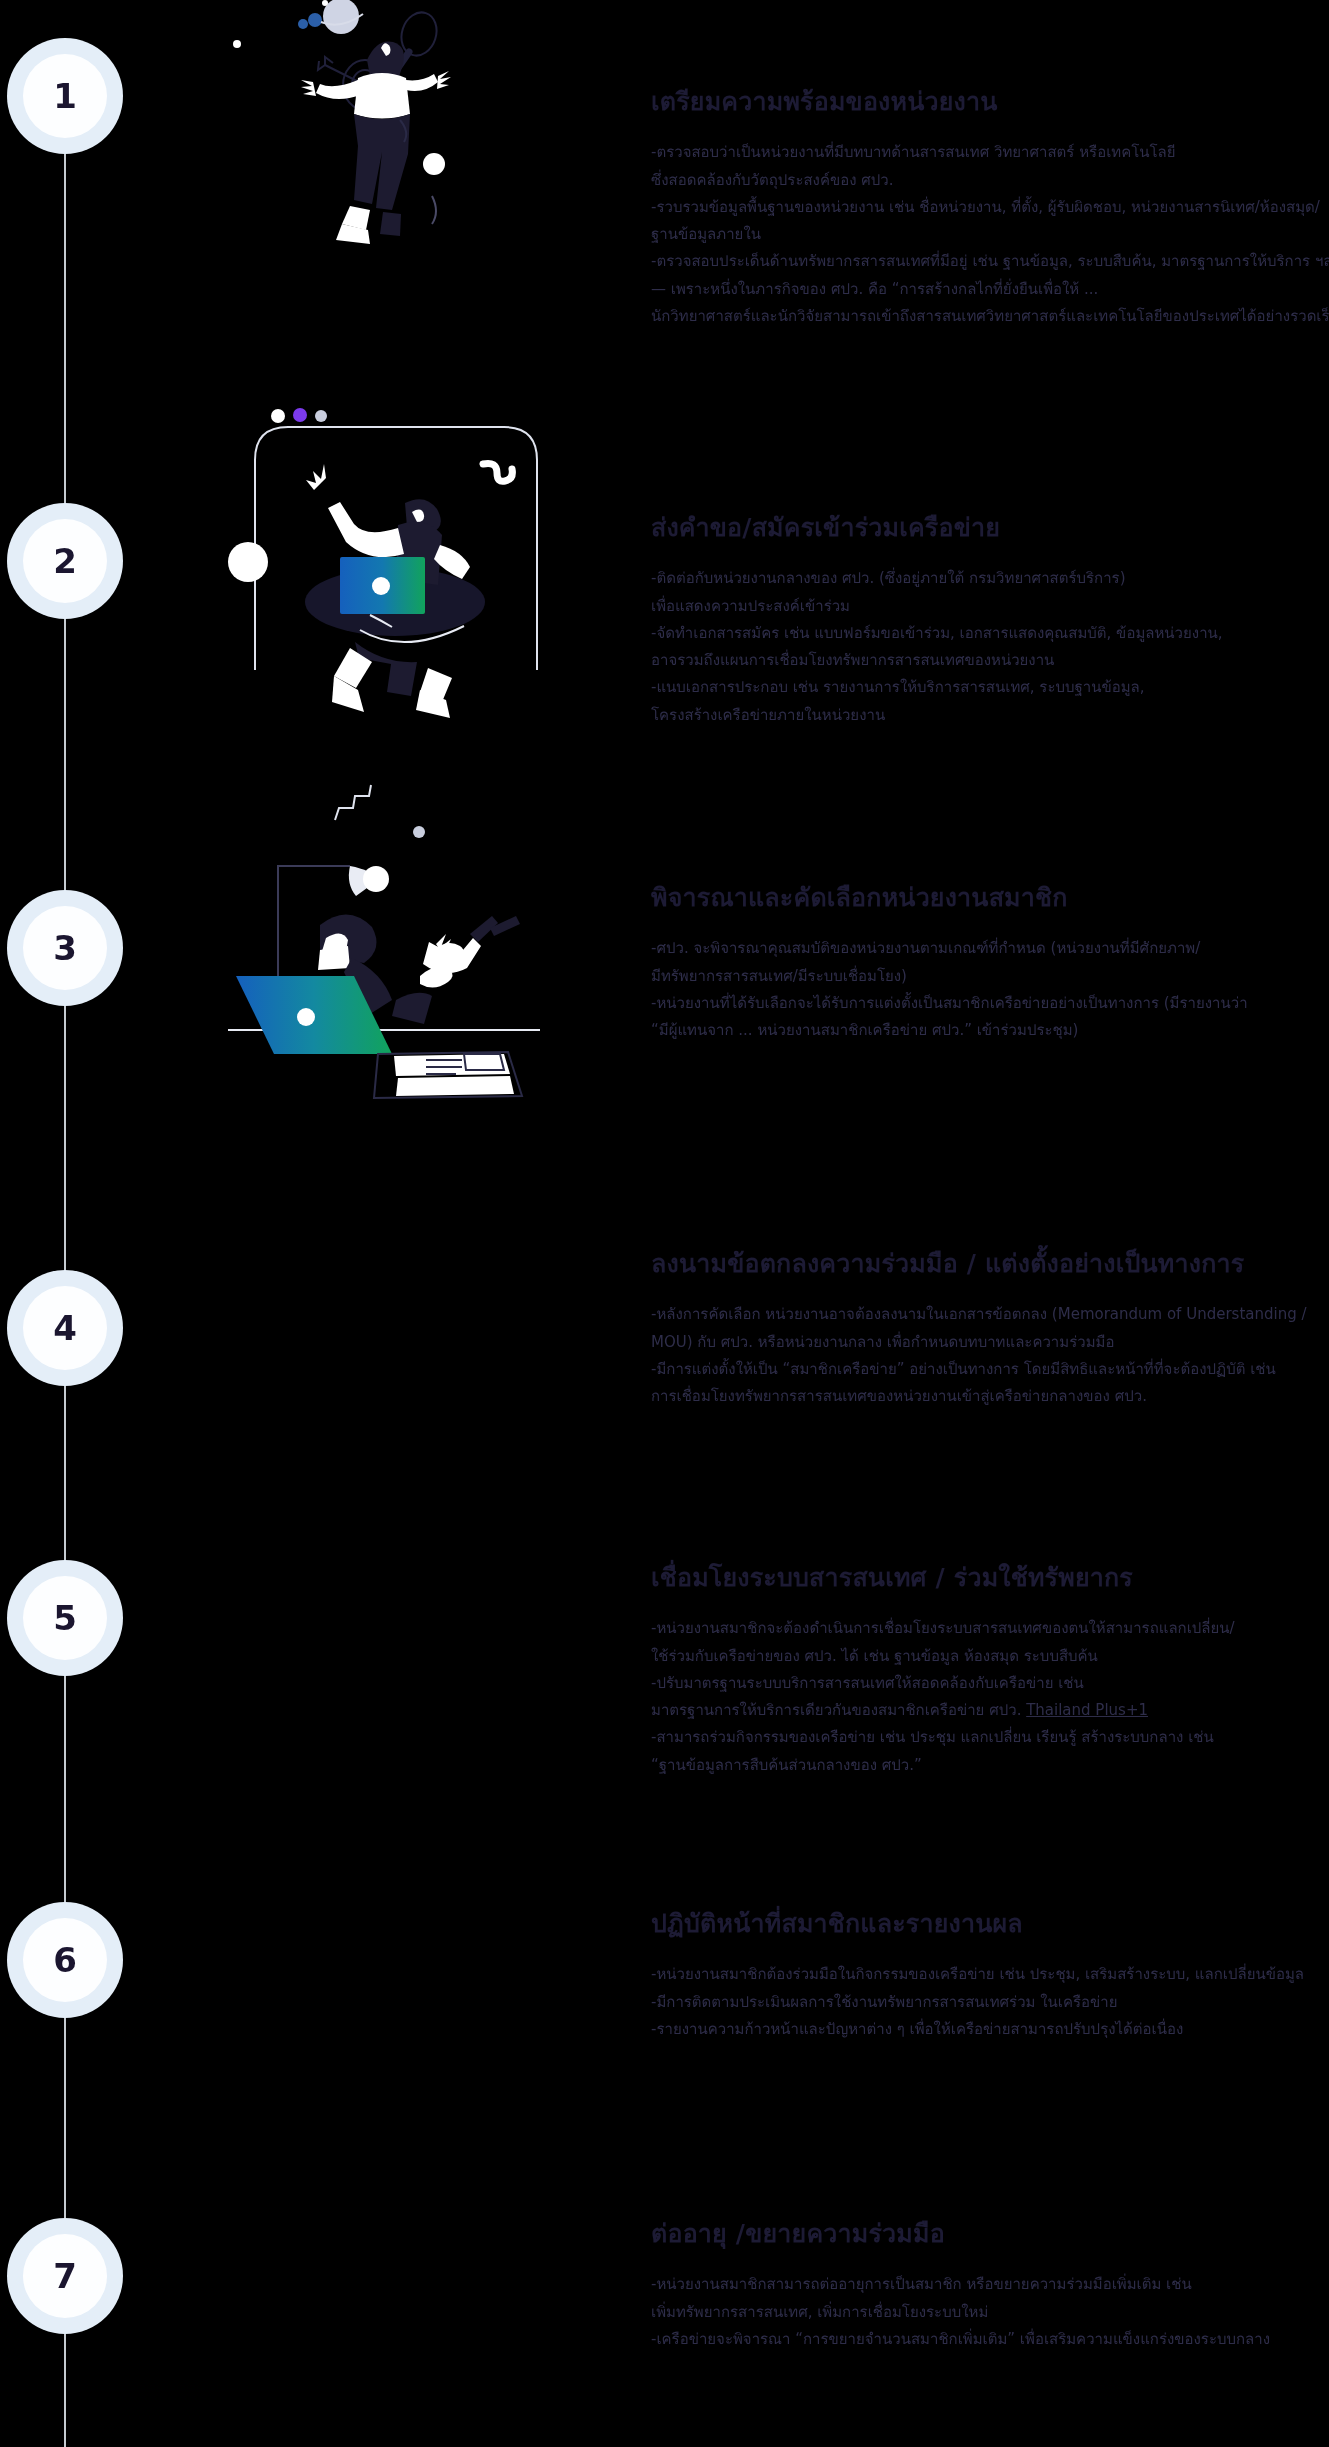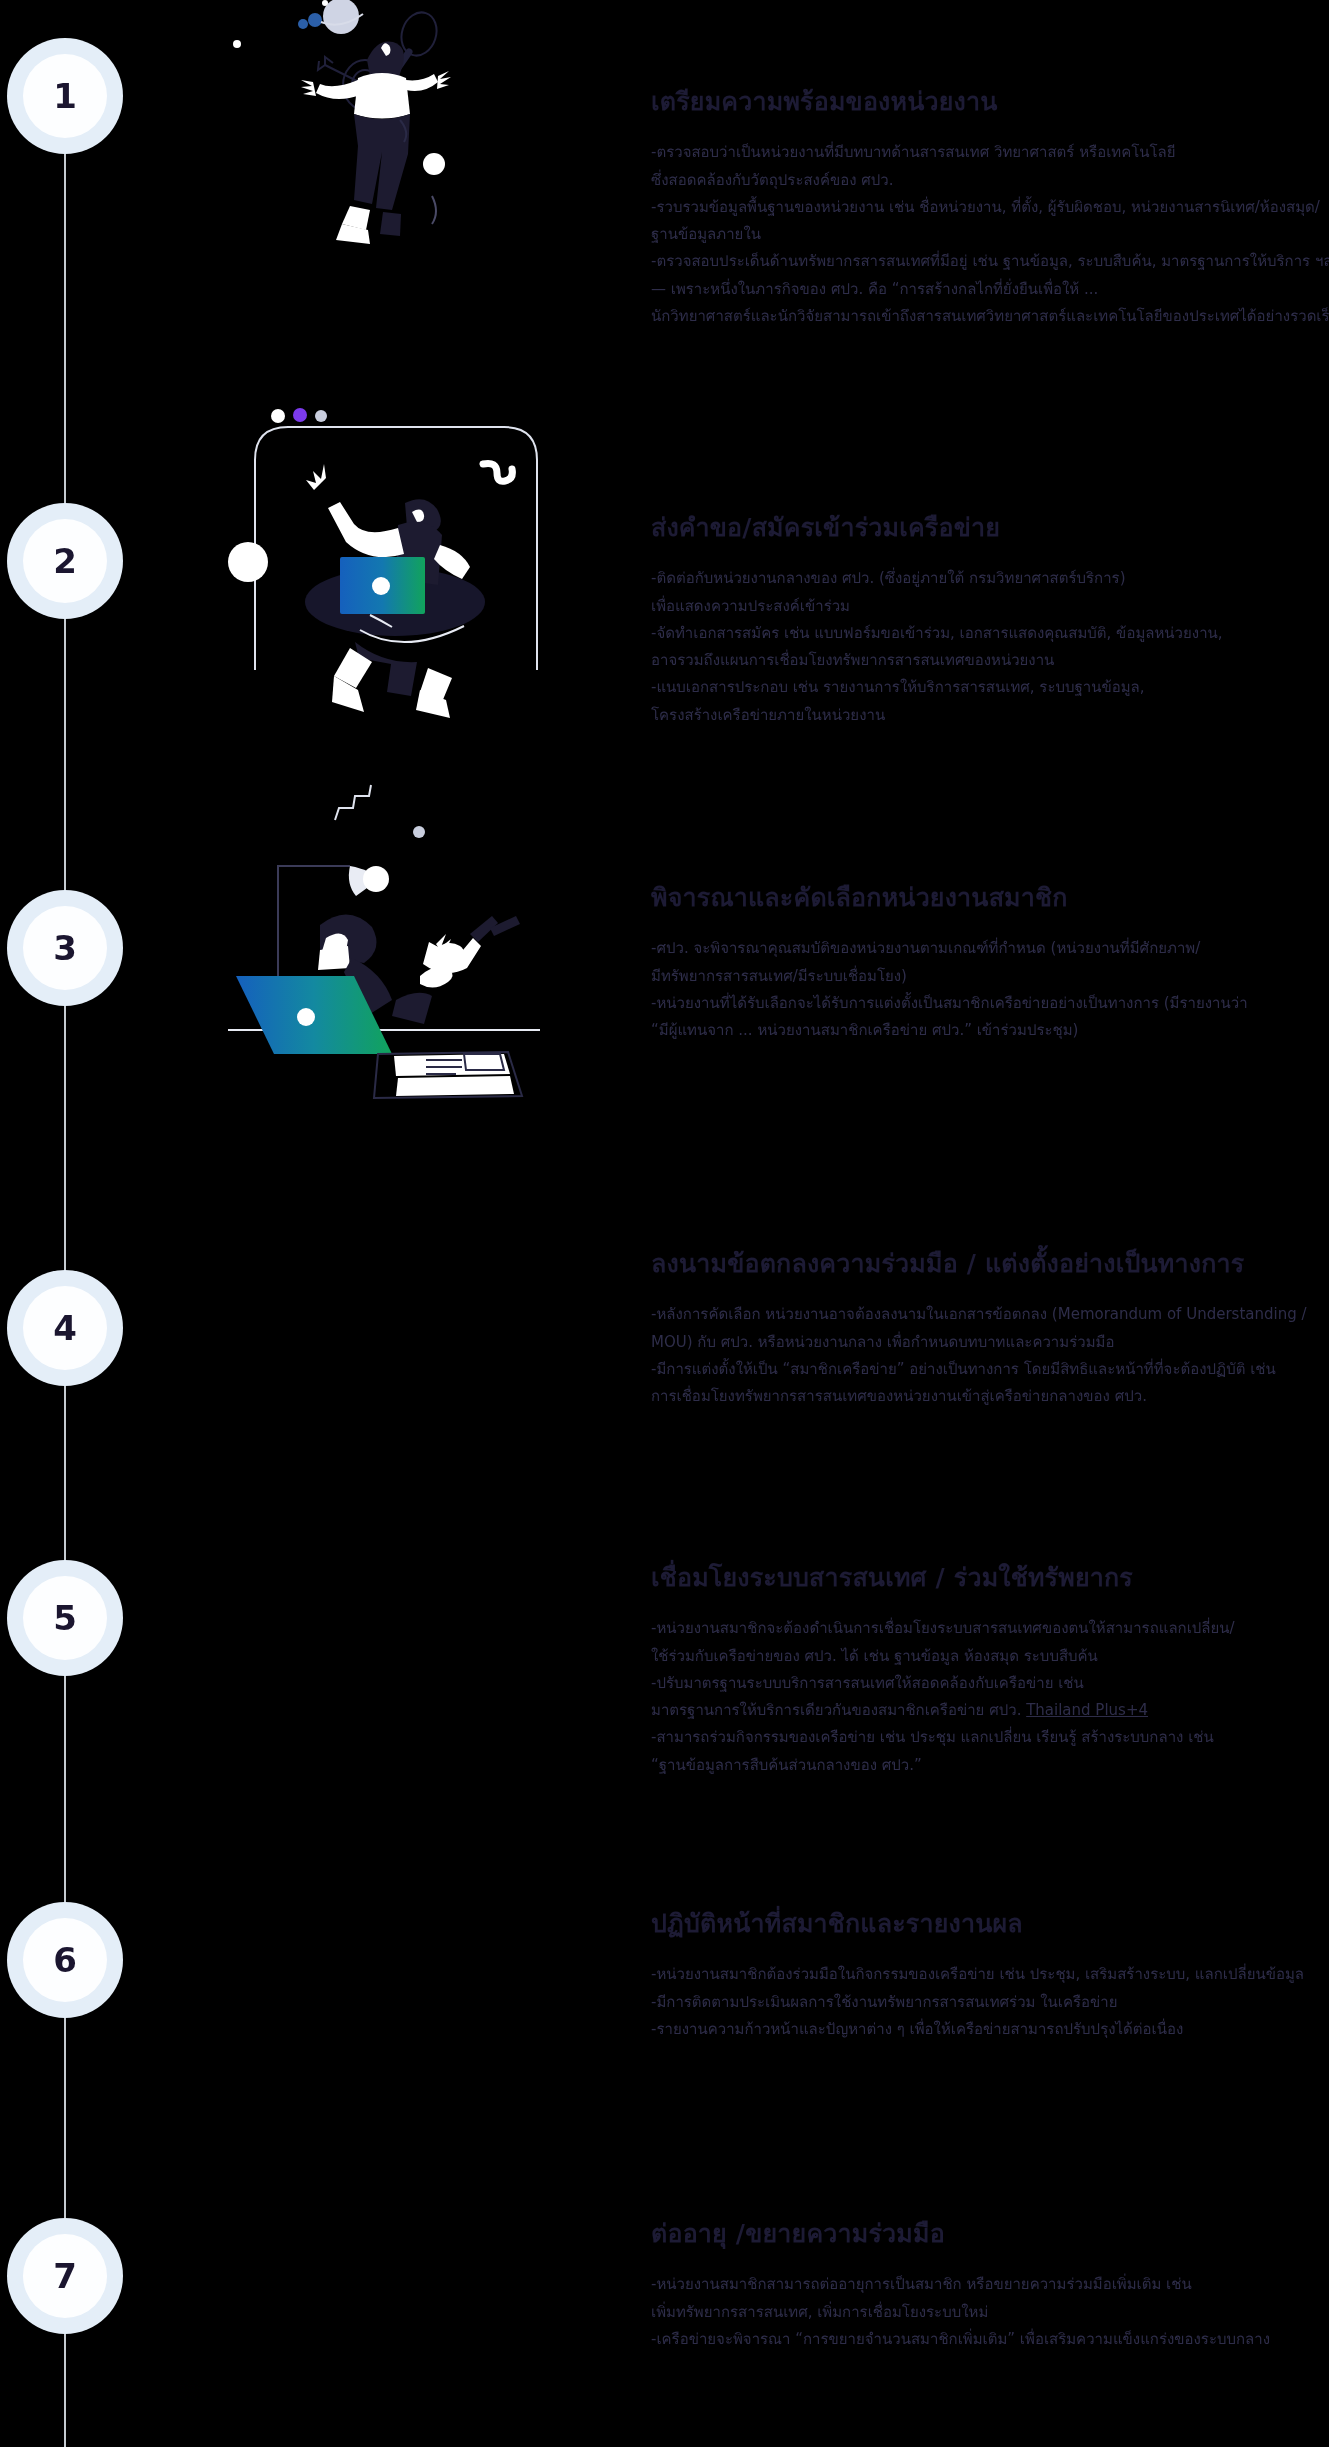--- a/index.html
+++ b/index.html
@@ -229,21 +229,21 @@
       <span class="marker-num">5</span>
     </div>
   </div>
   <div class="txt" style="left:651px;top:1562px;width:720px;">
     <h2 class="title">เชื่อมโยงระบบสารสนเทศ / ร่วมใช้ทรัพยากร</h2>
     <div class="body-lines">
       <span class="ln">-หน่วยงานสมาชิกจะต้องดำเนินการเชื่อมโยงระบบสารสนเทศของตนให้สามารถแลกเปลี่ยน/</span>
       <span class="ln">ใช้ร่วมกับเครือข่ายของ ศปว. ได้ เช่น ฐานข้อมูล ห้องสมุด ระบบสืบค้น</span>
       <span class="ln">-ปรับมาตรฐานระบบบริการสารสนเทศให้สอดคล้องกับเครือข่าย เช่น</span>
       <span class="ln">
-        <span>มาตรฐานการให้บริการเดียวกันของสมาชิกเครือข่าย ศปว. </span><a class="inline-link" href="#">Thailand Plus+4</a>
+        <span>มาตรฐานการให้บริการเดียวกันของสมาชิกเครือข่าย ศปว. </span><a class="inline-link" href="#">Thailand Plus+1</a>
       </span>
       <span class="ln">-สามารถร่วมกิจกรรมของเครือข่าย เช่น ประชุม แลกเปลี่ยน เรียนรู้ สร้างระบบกลาง เช่น</span>
       <span class="ln">“ฐานข้อมูลการสืบค้นส่วนกลางของ ศปว.”</span>
     </div>
   </div>
 </div>
 
 <div class="step">
   <div class="marker" style="left:7px;top:1902px;">
     <div class="marker-inner">

